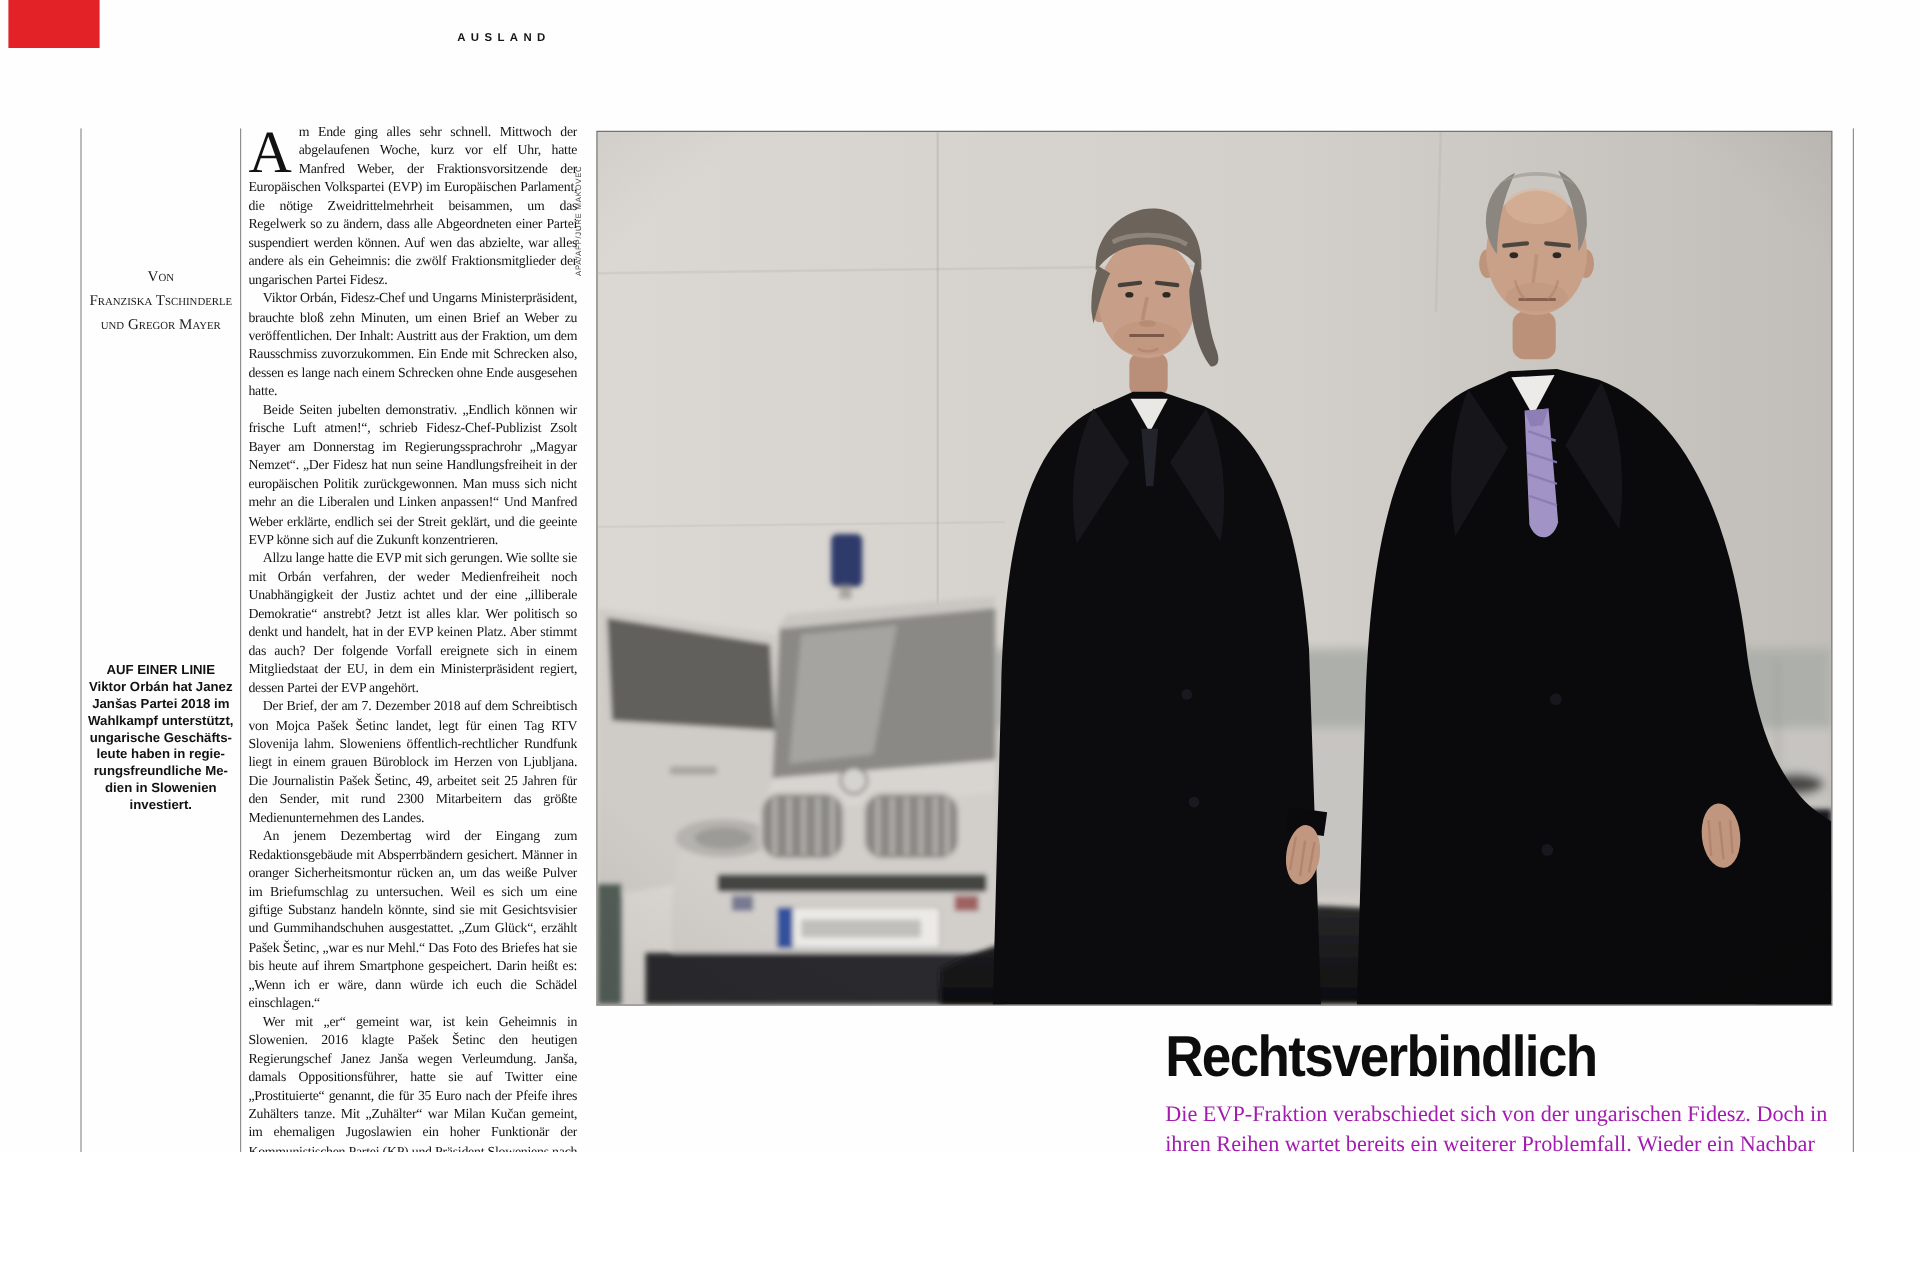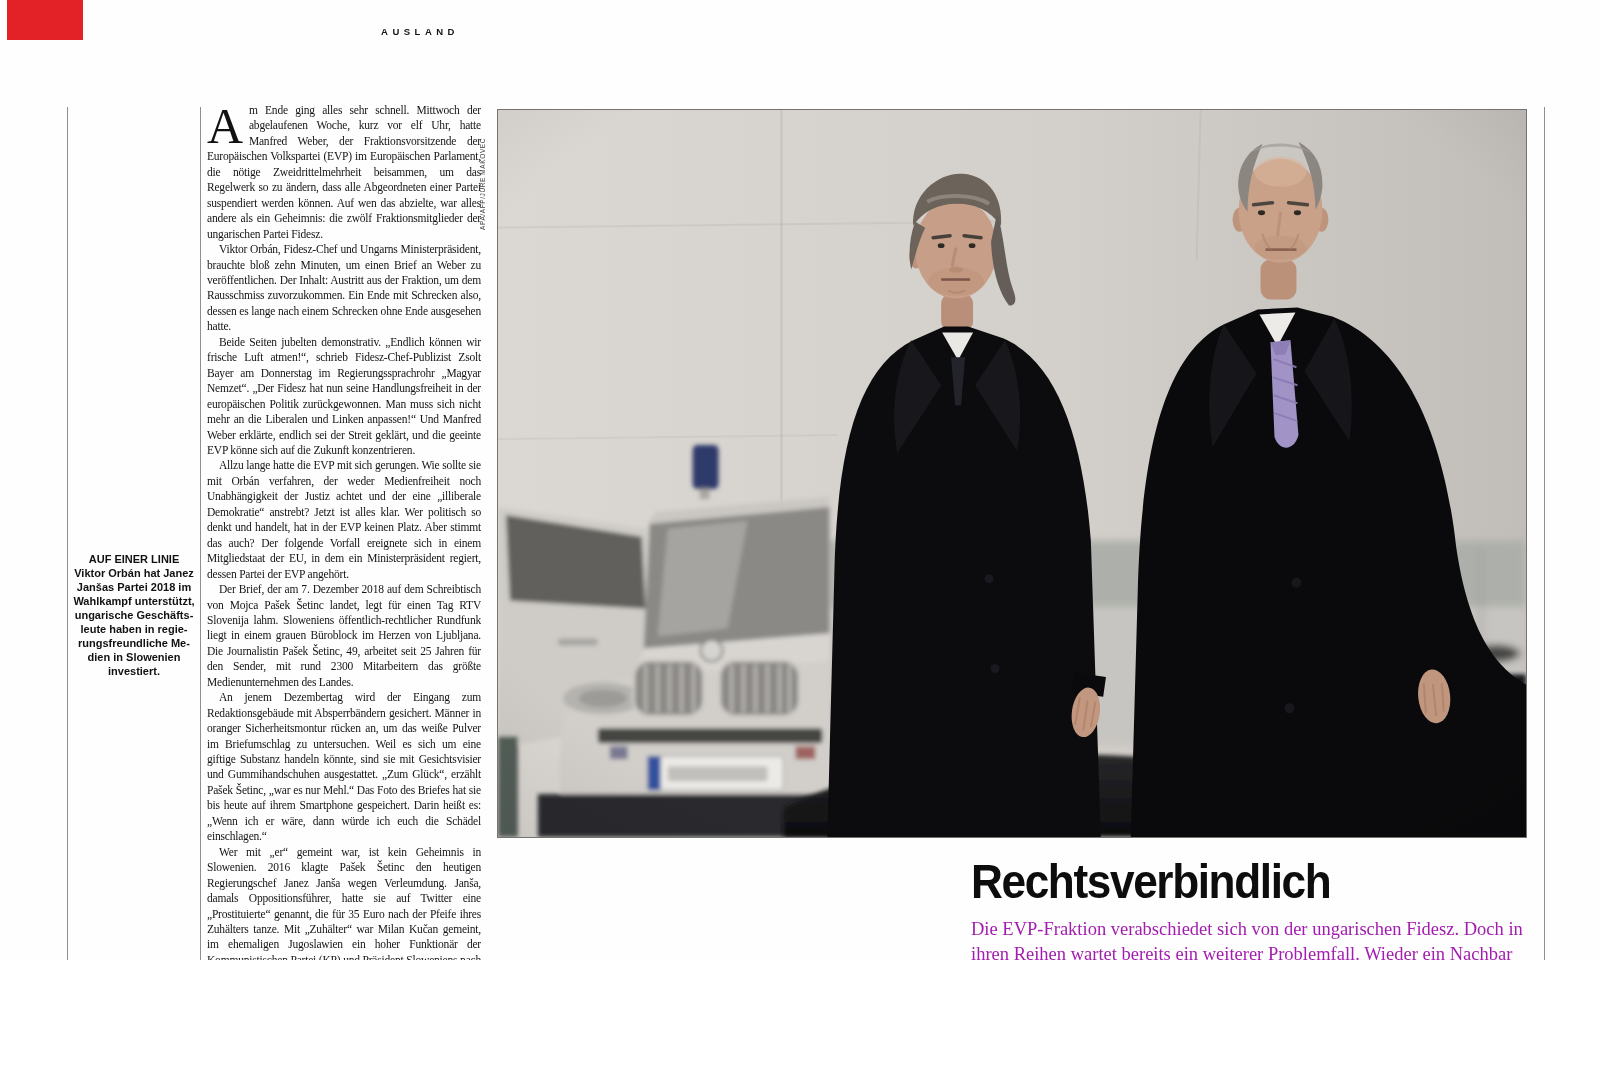--- a/index.html
+++ b/index.html
@@ -61,20 +61,25 @@
 <div class="page">
 
   <div class="red-block" id="redblock" style="background: rgb(227, 34, 39);"></div>
 
   <div class="kicker">AUSLAND</div>
 
   <div class="rule rule-left"></div>
   <div class="rule rule-mid"></div>
   <div class="rule rule-right"></div>
 
+  <div class="byline">
+    <div>Von</div>
+    <div>Franziska Tschinderle</div>
+    <div>und Gregor Mayer</div>
+  </div>
 
   <div class="caption">
     <span class="cap-title">AUF EINER LINIE</span>
     <span>Viktor Orbán hat Janez Janšas Partei 2018 im Wahlkampf unterstützt, ungarische Geschäfts­leute haben in regie­rungsfreundliche Me­dien in Slowenien investiert.</span>
   </div>
 
   <div class="article">
     <p class="lead"><span class="dropcap">A</span><span>m Ende ging alles sehr schnell. Mittwoch der abgelaufenen Woche, kurz vor elf Uhr, hatte Manfred Weber, der Fraktionsvorsitzende der Europäischen Volkspartei (EVP) im Europäischen Parlament, die nötige Zweidrittelmehrheit beisammen, um das Regelwerk so zu ändern, dass alle Abgeordneten einer Partei suspendiert werden können. Auf wen das abzielte, war alles andere als ein Geheimnis: die zwölf Fraktionsmitglieder der ungarischen Partei Fidesz.</span></p>
     <p>Viktor Orbán, Fidesz-Chef und Ungarns Ministerpräsident, brauchte bloß zehn Minuten, um einen Brief an Weber zu veröffentlichen. Der Inhalt: Austritt aus der Fraktion, um dem Rausschmiss zuvorzukommen. Ein Ende mit Schrecken also, dessen es lange nach einem Schrecken ohne Ende ausgesehen hatte.</p>
     <p>Beide Seiten jubelten demonstrativ. „Endlich können wir frische Luft atmen!“, schrieb Fidesz-Chef-Publizist Zsolt Bayer am Donnerstag im Regierungssprachrohr „Magyar Nemzet“. „Der Fidesz hat nun seine Handlungsfreiheit in der europäischen Politik zurückgewonnen. Man muss sich nicht mehr an die Liberalen und Linken anpassen!“ Und Manfred Weber erklärte, endlich sei der Streit geklärt, und die geeinte EVP könne sich auf die Zukunft konzentrieren.</p>

